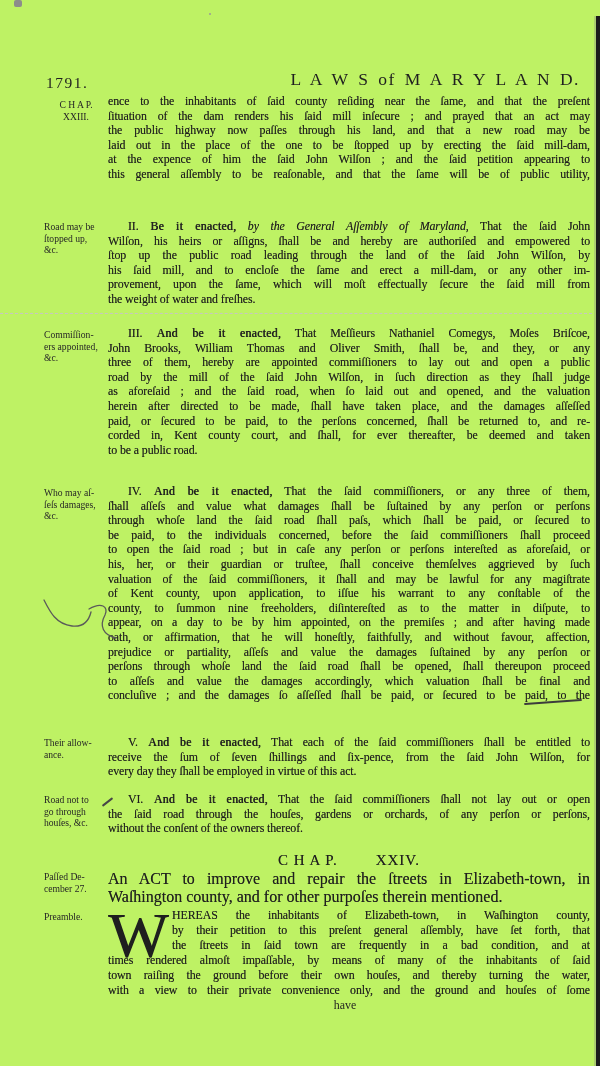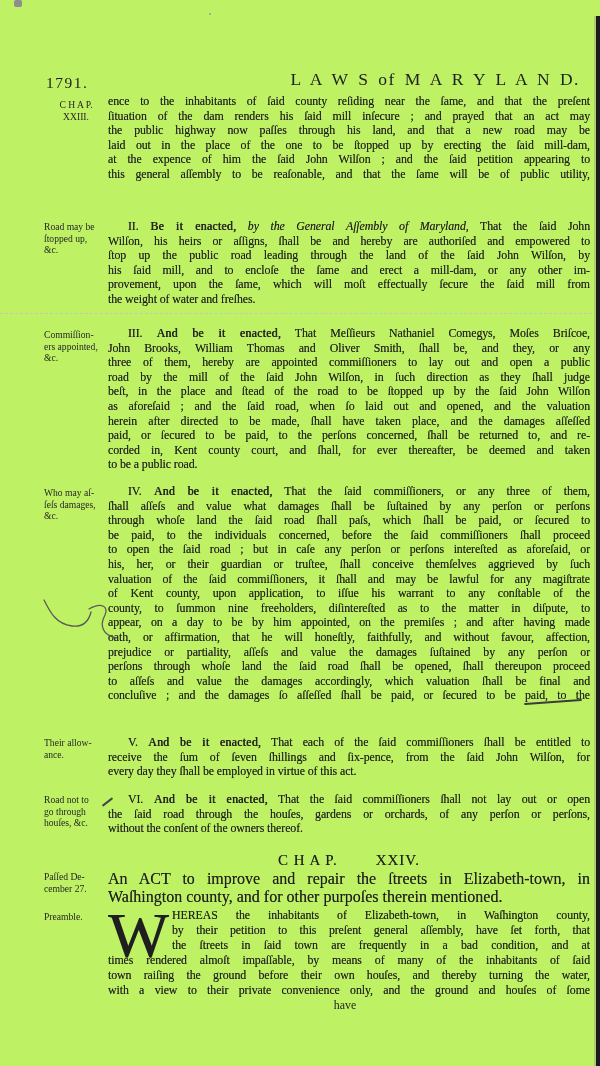--- a/index.html
+++ b/index.html
@@ -115,21 +115,20 @@
         <div class="jline">ſtop up the public road leading through the land of the ſaid John Wilſon, by</div>
         <div class="jline">his ſaid mill, and to encloſe the ſame and erect a mill-dam, or any other im-</div>
         <div class="jline">provement, upon the ſame, which will moſt effectually ſecure the ſaid mill from</div>
         <div class="jline last">the weight of water and freſhes.</div>
       </div>
       <div class="para indent" style="top: 326px;">
         <div class="jline"><span>III. </span><span class="bl">And be it enacted,</span><span> That Meſſieurs Nathaniel Comegys, Moſes Briſcoe,</span></div>
         <div class="jline">John Brooks, William Thomas and Oliver Smith, ſhall be, and they, or any</div>
         <div class="jline">three of them, hereby are appointed commiſſioners to lay out and open a public</div>
         <div class="jline">road by the mill of the ſaid John Wilſon, in ſuch direction as they ſhall judge</div>
-        <div class="jline">beſt, in the place and ſtead of the road to be ſtopped up by the ſaid John Wilſon</div>
         <div class="jline">as aforeſaid ; and the ſaid road, when ſo laid out and opened, and the valuation</div>
         <div class="jline">herein after directed to be made, ſhall have taken place, and the damages aſſeſſed</div>
         <div class="jline">paid, or ſecured to be paid, to the perſons concerned, ſhall be returned to, and re-</div>
         <div class="jline">corded in, Kent county court, and ſhall, for ever thereafter, be deemed and taken</div>
         <div class="jline last">to be a public road.</div>
       </div>
       <div class="para indent" style="top: 484px;">
         <div class="jline"><span>IV. </span><span class="bl">And be it enacted,</span><span> That the ſaid commiſſioners, or any three of them,</span></div>
         <div class="jline">ſhall aſſeſs and value what damages ſhall be ſuſtained by any perſon or perſons</div>
         <div class="jline">through whoſe land the ſaid road ſhall paſs, which ſhall be paid, or ſecured to</div>

